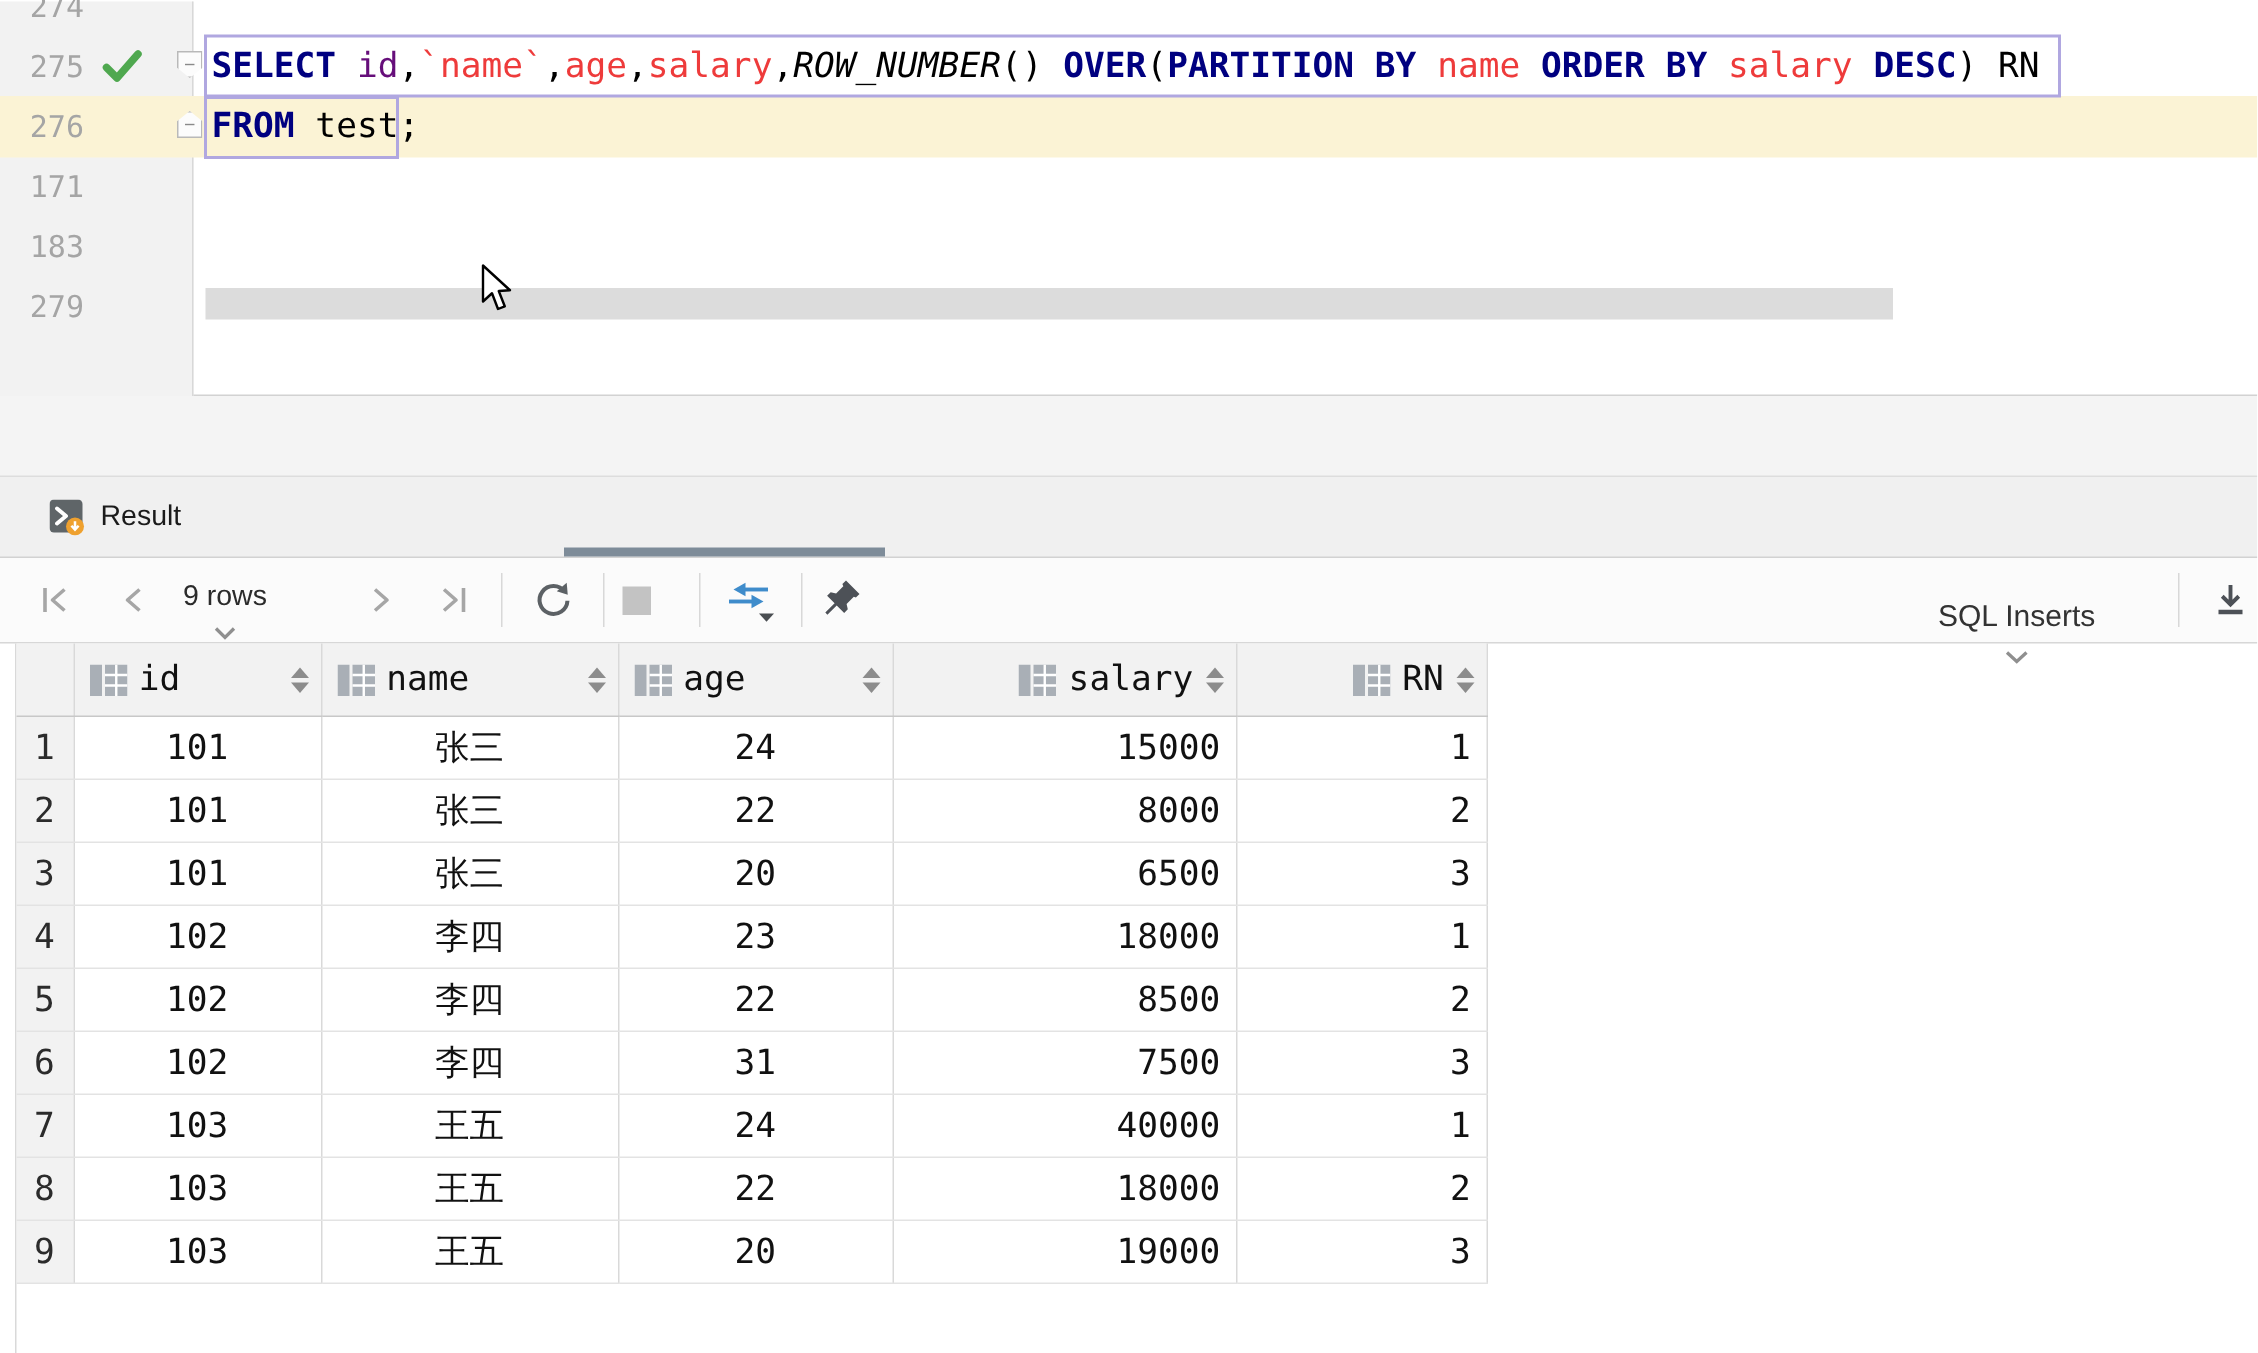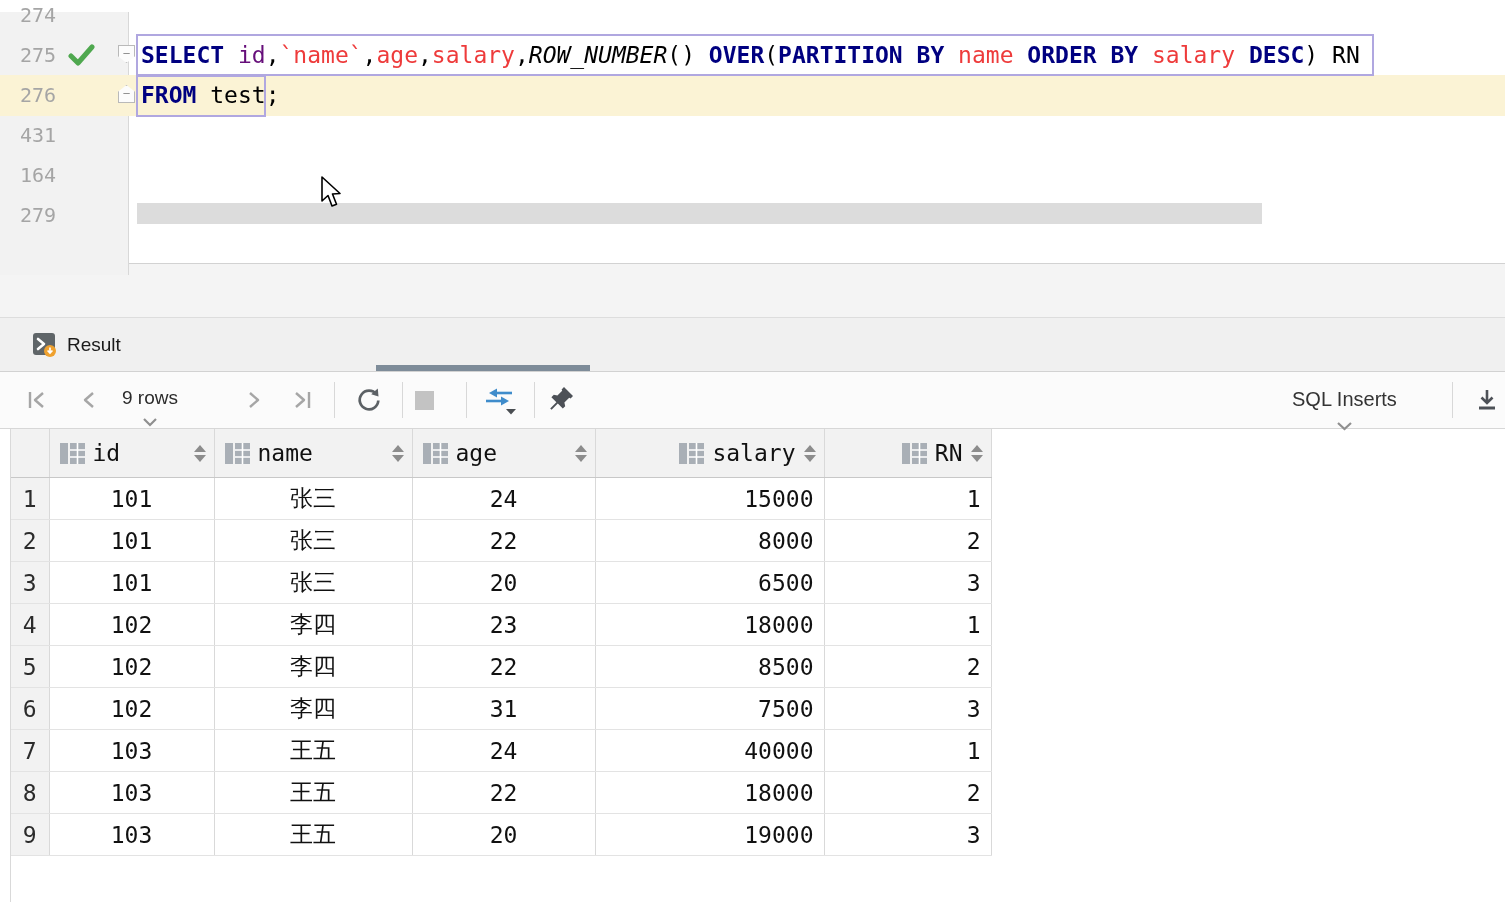--- a/index.html
+++ b/index.html
@@ -1,19 +1,19 @@
 <!DOCTYPE html>
 <html><head>
 <meta charset="utf-8">
 <style>
   html,body{margin:0;padding:0;background:#fff;}
   .screen{position:relative;width:1505px;height:902px;background:#fff;overflow:hidden;
           font-family:"Liberation Sans",sans-serif;color:#1b1b1b;}
   
-  .editor{position:absolute;left:0;top:12px;width:1505px;height:263px;background:#fff;}
+  .editor{position:absolute;left:0;top:1px;width:1505px;height:263px;background:#fff;}
   .gutter{position:absolute;left:0;top:0;width:128px;height:263px;background:#F2F2F2;
           border-right:1px solid #D8D8D8;z-index:1;}
   .cur-line{position:absolute;left:0;top:63px;width:1505px;height:41px;background:#FBF3D5;z-index:2;}
   .lnum{position:absolute;left:0;width:56px;text-align:right;height:40px;line-height:40px;
         font-family:"DejaVu Sans Mono",monospace;font-size:20px;color:#A5A5A5;z-index:3;}
   .stmt-box{position:absolute;border:2px solid #B0A7E0;box-sizing:border-box;z-index:3;}
   .code-line{position:absolute;left:141px;height:48px;line-height:40px;white-space:pre;
              font-family:"DejaVu Sans Mono",monospace;font-size:23px;color:#000;z-index:4;}
   .code-line span{white-space:pre;}
   .kw{color:#000080;font-weight:bold;}
@@ -30,21 +30,21 @@
           border-top:1px solid #DDDDDD;border-bottom:1px solid #D2D2D2;box-sizing:border-box;}
   .tab{position:absolute;top:0;height:100%;display:flex;align-items:center;gap:10px;}
   .tab-label{font-size:19px;color:#1b1b1b;}
   .tab-underline{position:absolute;left:376px;bottom:0;width:214px;height:6px;background:#7E8C99;}
   
   .toolbar{position:absolute;left:0;top:372px;width:1505px;height:57px;background:#FBFBFB;
            border-bottom:1px solid #D7D7D7;box-sizing:border-box;}
   .titem{position:absolute;display:flex;align-items:center;flex-direction:column;}
   .tsep{position:absolute;top:10px;width:1px;height:36px;background:#D8D8D8;}
   .rows-label{font-size:19px;color:#2b2b2b;}
-  .sqlins{font-size:20px;color:#333;}
+  .sqlins{font-size:20px;color:#333;margin-top:12px;}
   .stop-sq{width:19px;height:19px;background:#C3C3C3;}
   
   .left-line{position:absolute;left:10px;top:429px;width:1px;height:473px;background:#D9D9D9;}
   table.grid{position:absolute;left:11px;top:429px;border-collapse:collapse;table-layout:fixed;
              font-family:"DejaVu Sans Mono","DejaVu Sans",monospace;font-size:23px;color:#111;}
   table.grid th{height:48px;background:#F2F2F2;border-right:1px solid #D9D9D9;border-bottom:1px solid #C8C8C8;
                 padding:0;font-weight:normal;}
   table.grid td{height:41px;border-right:1px solid #D9D9D9;border-bottom:1px solid #E3E3E3;
                 padding:0 10px;overflow:hidden;white-space:nowrap;}
   td.rownum{background:#F2F2F2;text-align:right;padding-right:12px !important;color:#2b2b2b;}
@@ -67,22 +67,22 @@
 
 <div class="screen">
 
   <div class="editor">
     <div class="gutter"></div>
     <div class="cur-line"></div>
 
     <span class="lnum" style="top:-17px">274</span>
     <span class="lnum" style="top:23px">275</span>
     <span class="lnum" style="top:63px">276</span>
-    <span class="lnum" style="top:103px">431</span>
-    <span class="lnum" style="top:143px">164</span>
+    <span class="lnum" style="top:103px">171</span>
+    <span class="lnum" style="top:143px">183</span>
     <span class="lnum" style="top:183px">279</span>
 
     <svg style="position:absolute;left:68px;top:31px;z-index:3" width="27" height="24" viewBox="0 0 27 24">
       <path d="M3 13 L10 20 L24 4" fill="none" stroke="#4FA84F" stroke-width="5" stroke-linecap="round" stroke-linejoin="round"></path>
     </svg>
 
     <div class="fold" style="top:33px;clip-path:polygon(0 0,100% 0,100% 62%,50% 100%,0 62%)">−</div>
     <div class="fold" style="top:73px;clip-path:polygon(50% 0,100% 38%,100% 100%,0 100%,0 38%)">−</div>
 
     <div class="stmt-box" style="left:136px;top:22px;width:1238px;height:42px"></div>

